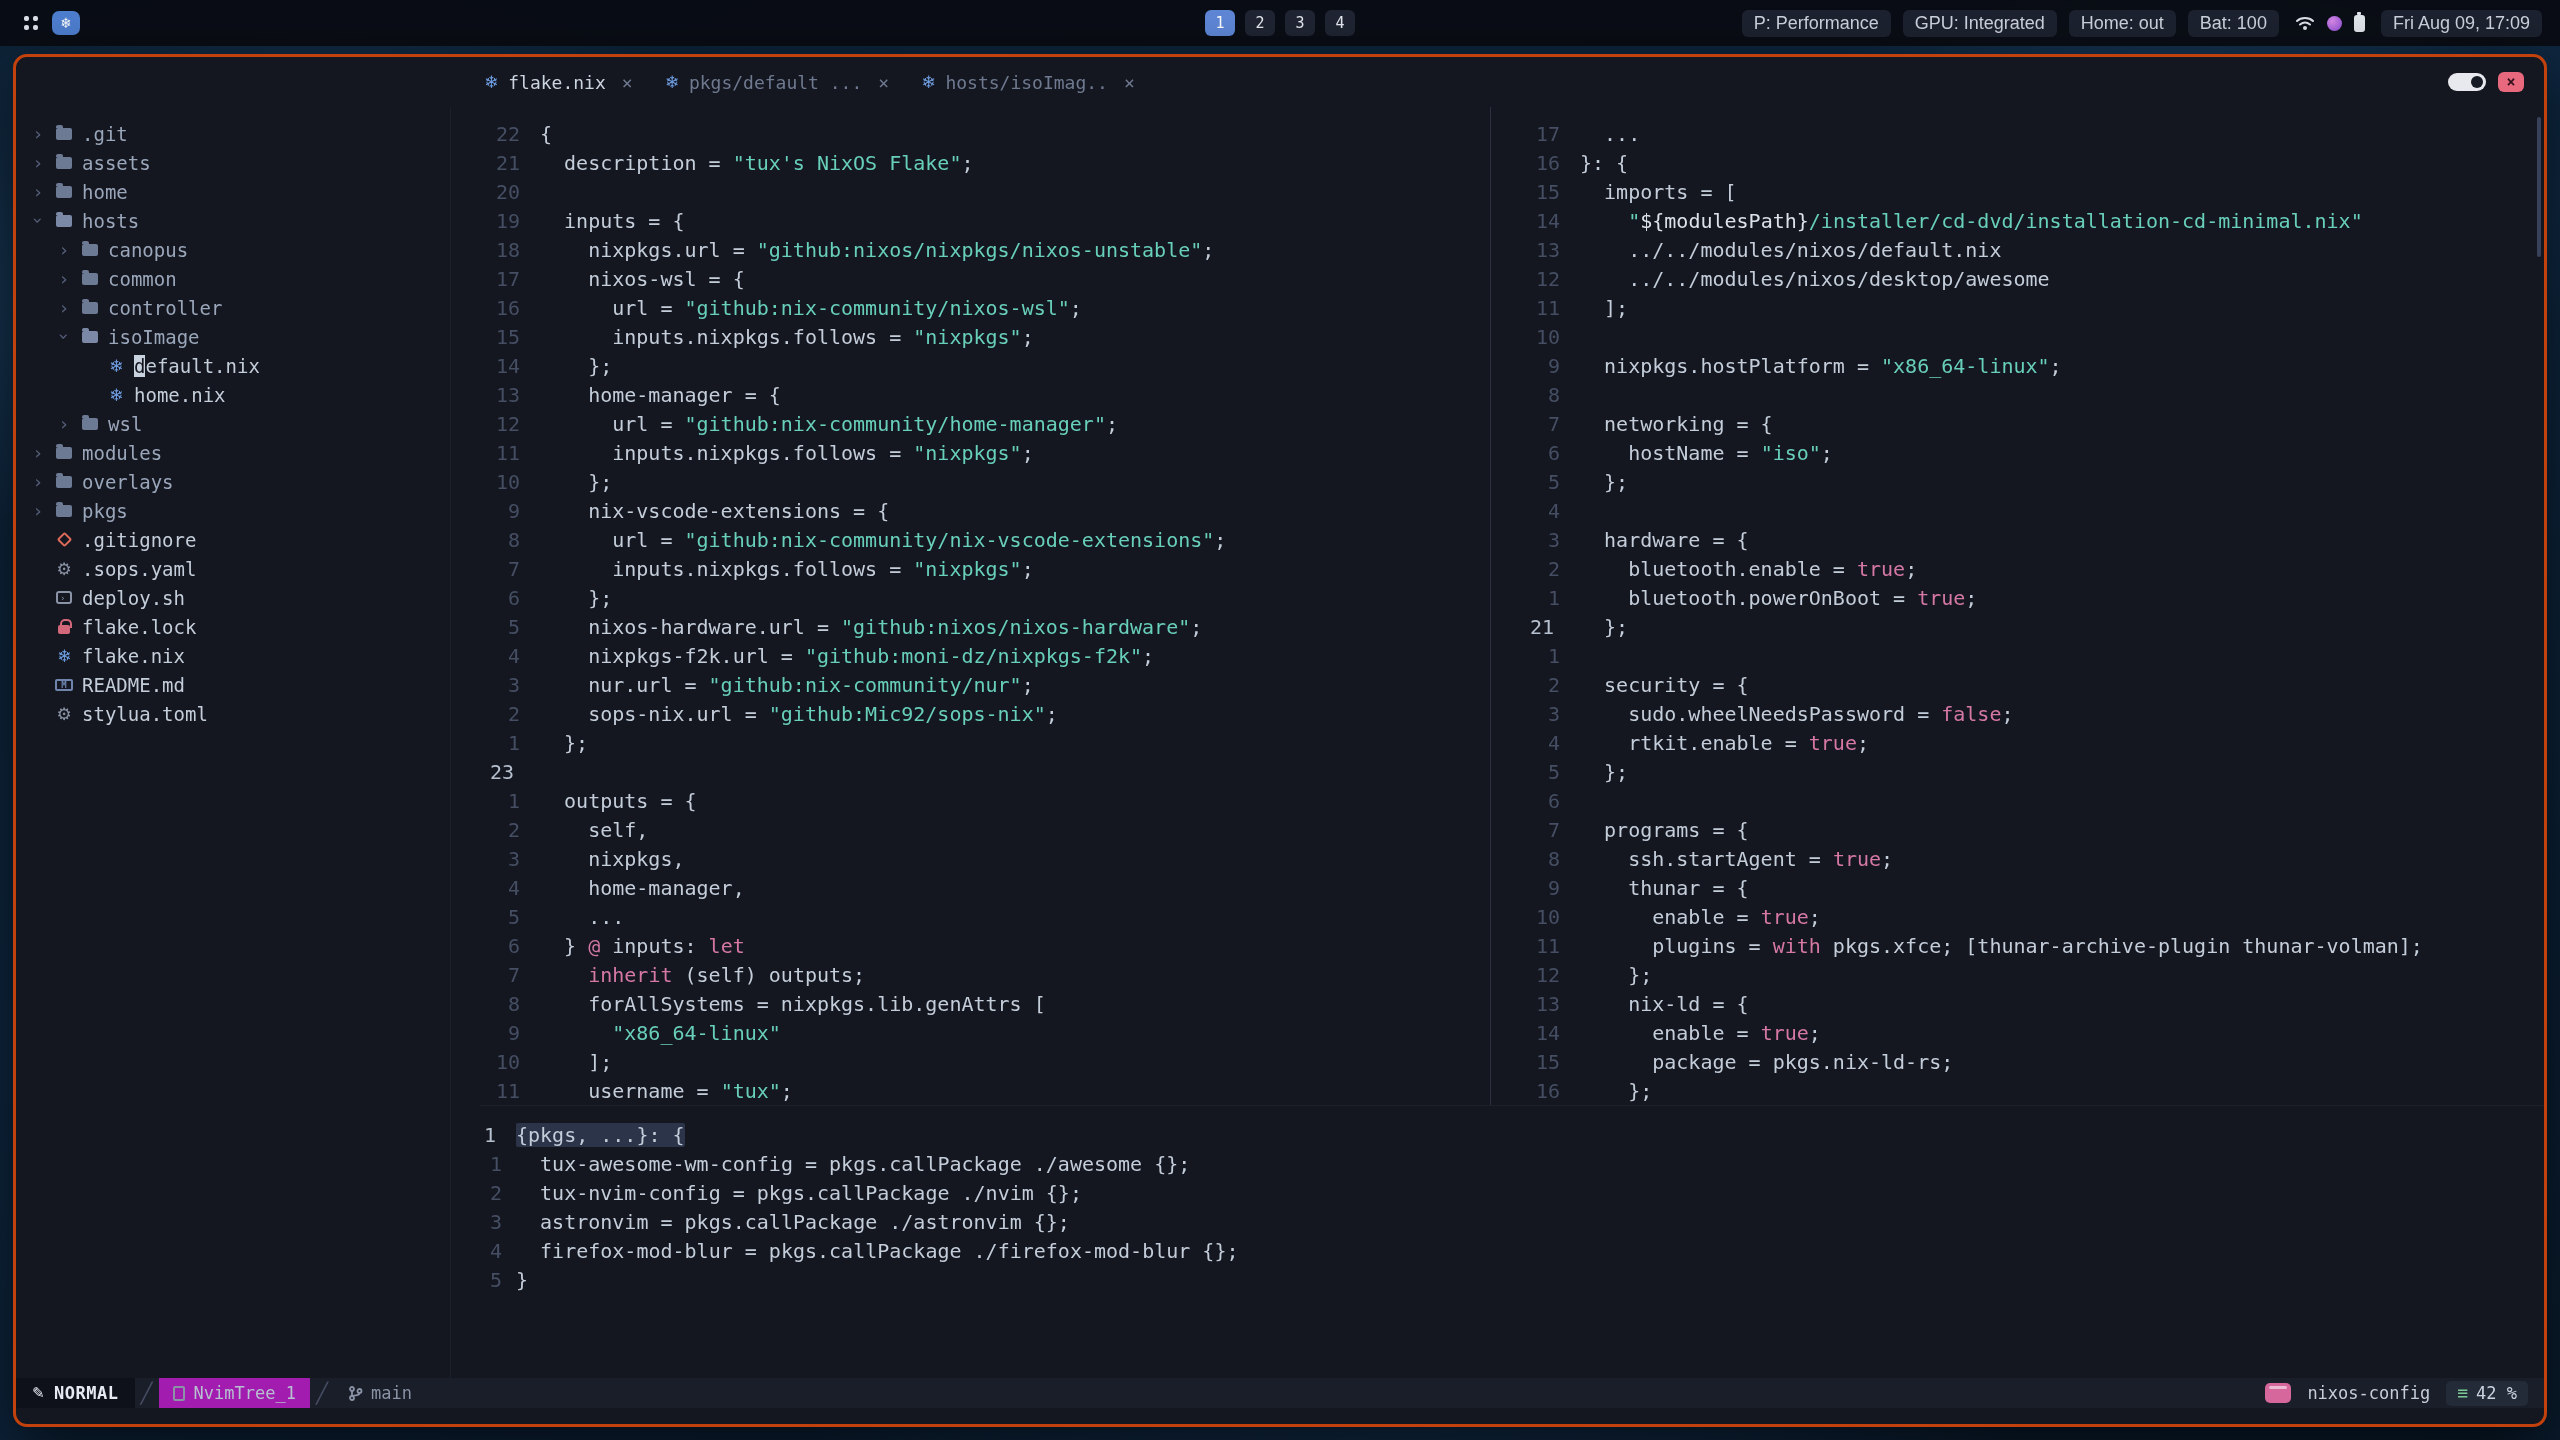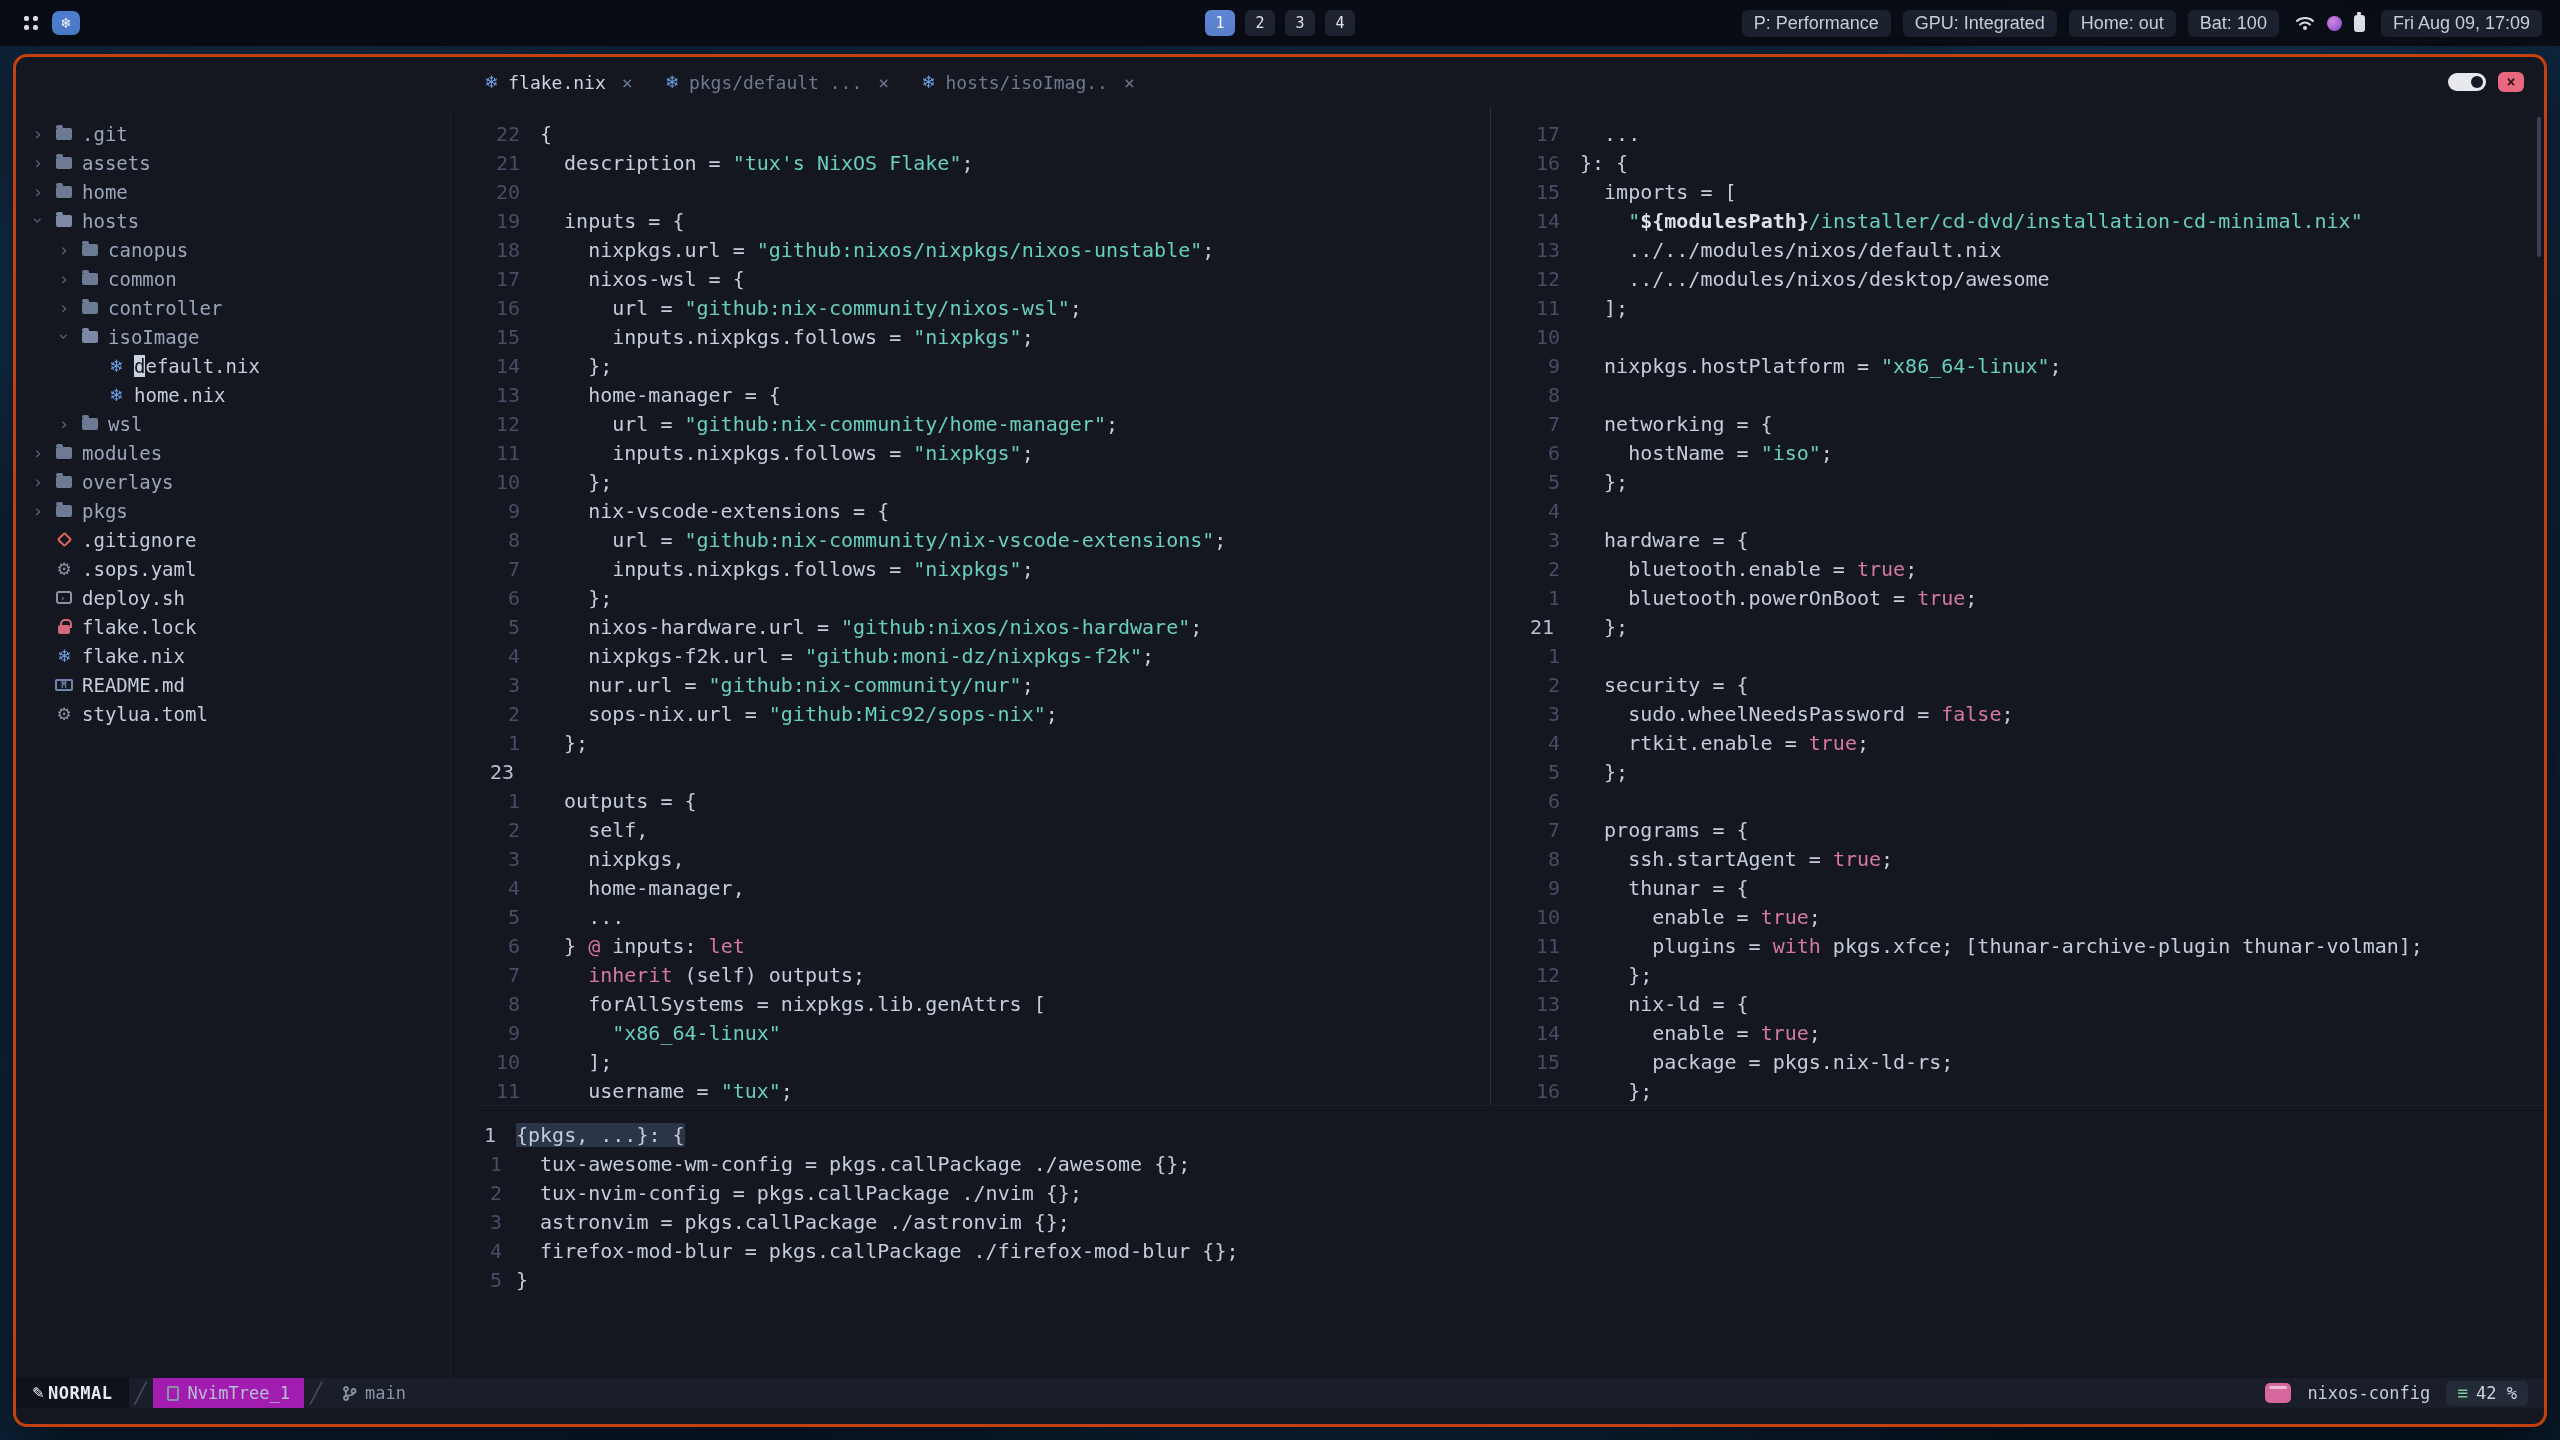--- a/index.html
+++ b/index.html
@@ -96,26 +96,26 @@
   .cl{ display:flex; height:29px; align-items:center; white-space:pre; font-size:20px;}
   .ln{ flex:0 0 40px; text-align:right; margin-right:20px; color:#454e63; font-size:20px;}
   .cl.cur .ln{ text-align:left; padding-left:10px; color:#b6c0cf;}
   .pane-bottom .ln{ flex:0 0 22px; margin-right:14px;}
   .pane-bottom .cl.cur .ln{ padding-left:4px;}
   .code{ white-space:pre;}
   .hlline{ background:#2b3449; border-radius:2px;}
   .tk-fg{ color:#c4cdda;}
   .tk-str{ color:#68cfba;}
   .tk-kw{ color:#d678a4;}
-  .tk-wh{ color:#dce2ea;font-weight:bold;}
+  .tk-wh{ color:#dce2ea;}
   .scroll-thumb{ position:absolute; right:3px; top:10px; width:4px; height:140px; background:#39415a; border-radius:2px;}
 
   
   .statusline{ flex:0 0 30px; margin-bottom:16px; background:#1a1e29; display:flex; align-items:center; font-size:17px; color:#aab3c4;}
-  .sl-mode{ background:#0e1119; color:#e6ebf2; font-weight:bold; height:100%; padding:0 16px; display:flex; align-items:center; gap:3px; letter-spacing:.5px;}
+  .sl-mode{ background:#0e1119; color:#e6ebf2; font-weight:bold; height:100%; padding:0 16px; display:flex; align-items:center; gap:9px; letter-spacing:.5px;}
   .sl-pencil{ font-family:"DejaVu Sans", sans-serif; font-weight:normal; font-size:15px;}
   .sl-pencil::before{ content:"\270E";}
   .sl-slash{ color:#454d63; font-size:20px; padding:0 6px;}
   .sl-buf{ background:#a21caf; height:100%; padding:0 14px; display:flex; align-items:center; gap:9px; color:#b7c0d0;}
   .sl-file-icon{ width:12px; height:15px; border:2px solid #8a93a6; border-radius:2px;}
   .sl-branch{ display:flex; align-items:center; gap:8px; margin-left:14px; color:#8a93a6;}
   .sl-right{ margin-left:auto; display:flex; align-items:center; gap:16px; padding-right:16px;}
   .folder-badge{ width:26px; height:20px; border-radius:5px; background:#d6679d; position:relative;}
   .folder-badge::before{ content:""; position:absolute; top:3px; left:4px; right:4px; height:3px; background:rgba(255,255,255,.55); border-radius:2px;}
   .sl-project{ color:#c5cddb;}

